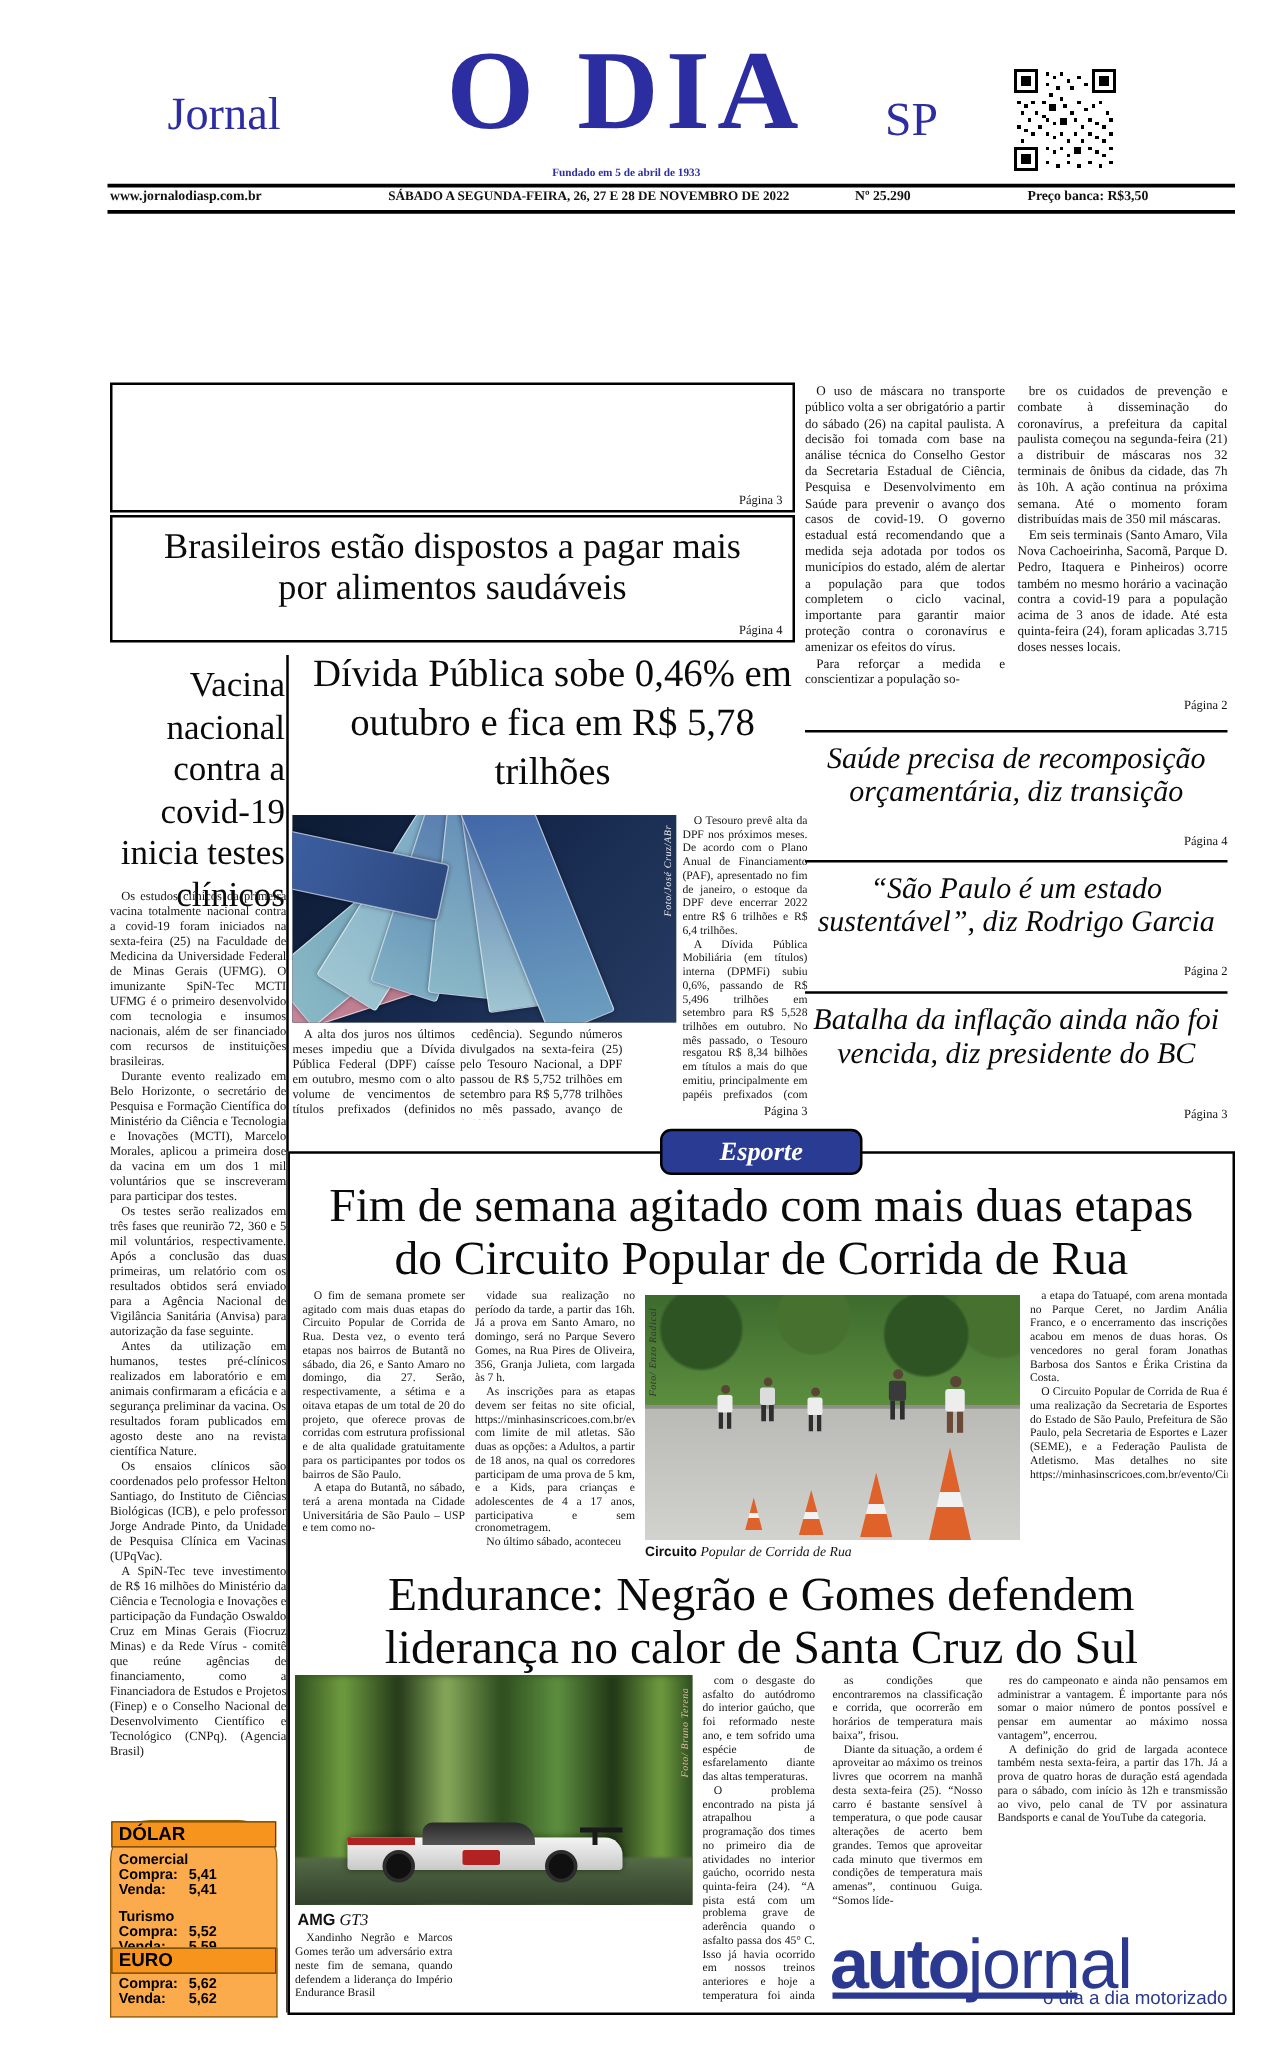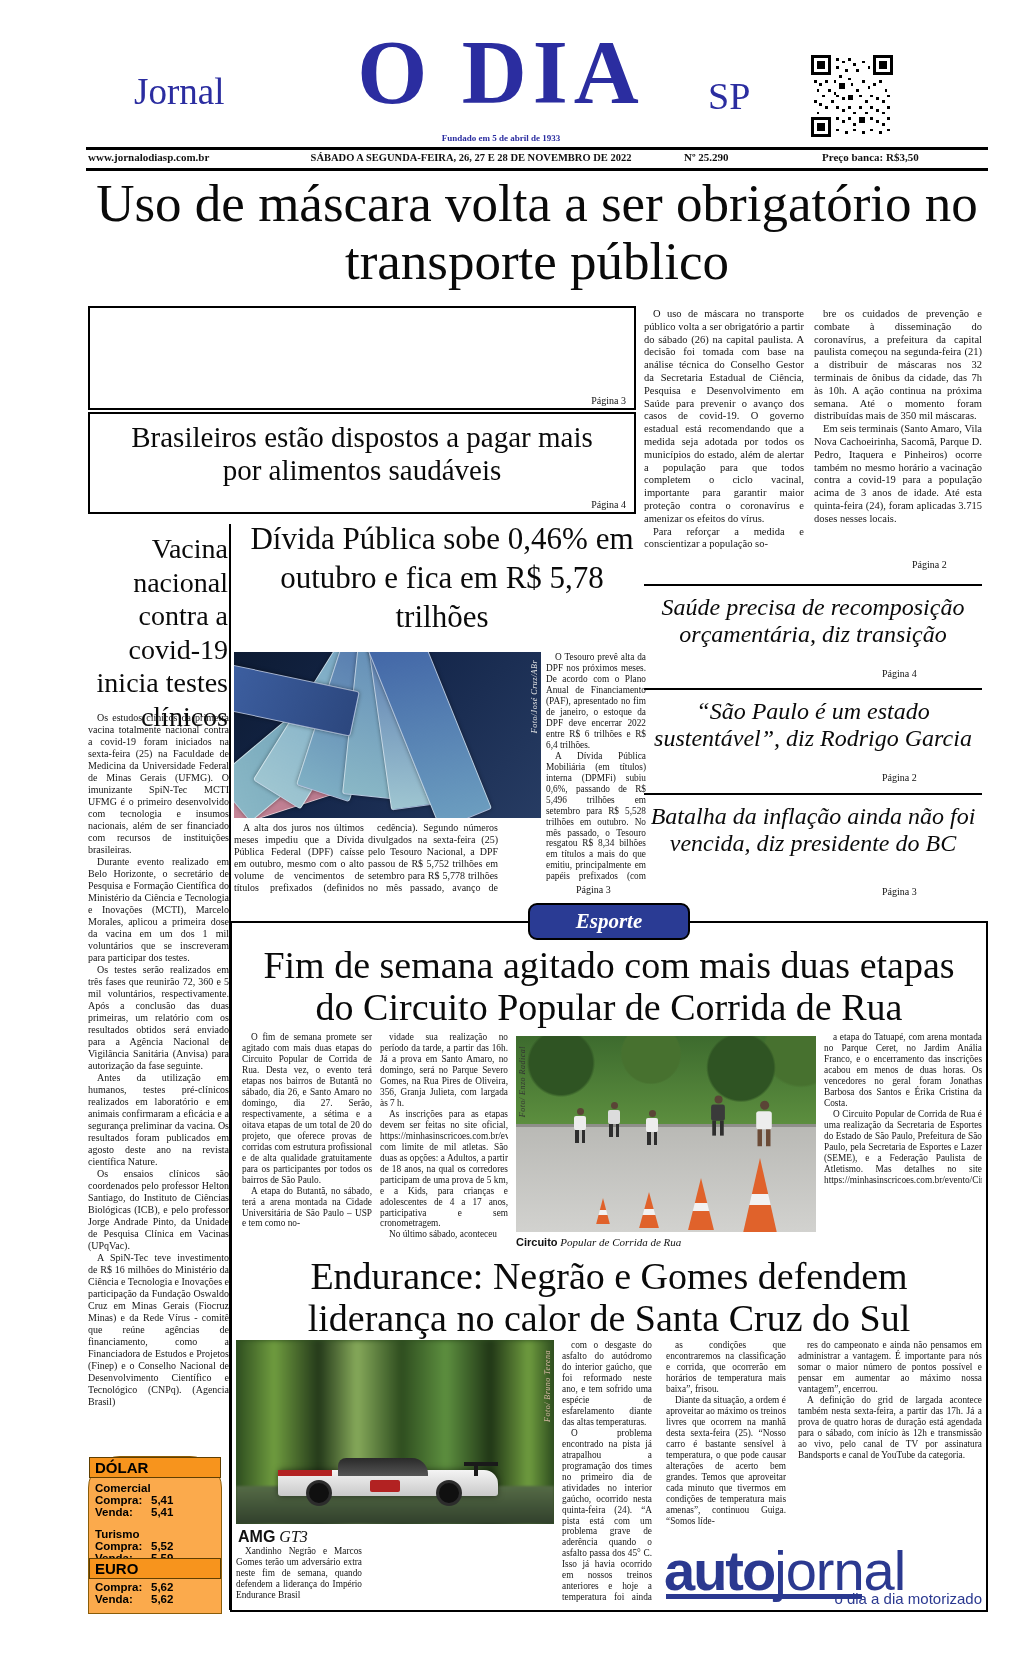--- a/index.html
+++ b/index.html
@@ -14,21 +14,21 @@
   .ctr { text-align:center; }
   .rule { position:absolute; background:#000; }
   
   .bcol {
     position:absolute; font-size:10px; line-height:1.2; text-align:justify;
     overflow:hidden; color:#141414;
   }
   .bcol p { margin:0; text-indent:9px; }
   .f95 { font-size:9.3px; line-height:1.18; }
   .f105 { font-size:10.5px; line-height:1.22; }
-  .page-ref { position:absolute; font-size:10px; color:#111; text-align:left; }
+  .page-ref { position:absolute; font-size:10px; color:#111; text-align:right; }
   .headline-serif { font-family:"Liberation Serif", serif; font-weight:400; color:#0a0a0a; }
   .teaser-box { position:absolute; border:2px solid #000; text-align:center; }
   .opinion { position:absolute; font-style:italic; font-size:24px; line-height:1.13; text-align:center; color:#0a0a0a; }
   .photo { position:absolute; overflow:hidden; }
   .vcredit {
     position:absolute; writing-mode:vertical-rl; transform:rotate(180deg);
     font-size:8px; font-style:italic; letter-spacing:.5px; white-space:nowrap;
   }
   
   .ratebox { position:absolute; background:#fbaa4c; border:1px solid #8a5c08; font-family:"Liberation Sans", sans-serif; }
@@ -160,21 +160,20 @@
     </svg>
   </div>
 
   <div class="rule" style="left:70px;top:147px;width:902px;height:2.5px;"></div>
   <div class="abs" style="left:72px;top:151px;font-size:11px;font-weight:bold;">www.jornalodiasp.com.br</div>
   <div class="abs ctr" style="left:255px;top:152px;width:400px;font-size:10.5px;font-weight:bold;">SÁBADO A SEGUNDA-FEIRA, 26, 27 E 28 DE NOVEMBRO DE 2022</div>
   <div class="abs" style="left:668px;top:151px;font-size:11px;font-weight:bold;">Nº 25.290</div>
   <div class="abs" style="left:806px;top:151px;font-size:11px;font-weight:bold;">Preço banca: R$3,50</div>
   <div class="rule" style="left:70px;top:168px;width:902px;height:2.5px;"></div>
 
-  <div class="abs ctr headline-serif" style="left:72px;top:174px;width:898px;font-size:53px;line-height:1.1;">Uso de máscara volta a ser obrigatório no transporte público</div>
 
   <div class="teaser-box" style="left:72px;top:306px;width:548px;height:104px;">
     <div class="abs" style="right:8px;bottom:2px;font-size:10px;">Página 3</div>
   </div>
   <div class="teaser-box" style="left:72px;top:412px;width:548px;height:102px;">
     <div class="headline-serif" style="font-size:29px;line-height:1.15;padding:7px 30px 0 30px;">Brasileiros estão dispostos a pagar mais por alimentos saudáveis</div>
     <div class="abs" style="right:8px;bottom:2px;font-size:10px;">Página 4</div>
   </div>
 
   <div class="bcol f105" style="left:628px;top:308px;width:160px;height:264px;">
@@ -345,21 +344,21 @@
       <div class="abs" style="left:60px;bottom:30px;width:90px;height:18px;background:linear-gradient(180deg,#2a2a2a,#555);border-radius:8px 16px 0 0;"></div>
       <div class="abs" style="left:0;bottom:30px;width:54px;height:6px;background:#b22222;"></div>
       <div class="abs" style="left:186px;bottom:40px;width:34px;height:4px;background:#1a1a1a;"></div>
       <div class="abs" style="left:196px;bottom:30px;width:4px;height:12px;background:#1a1a1a;"></div>
       <div class="abs" style="left:28px;bottom:0;width:26px;height:26px;background:#101010;border-radius:50%;border:3px solid #2c2c2c;"></div>
       <div class="abs" style="left:158px;bottom:0;width:26px;height:26px;background:#101010;border-radius:50%;border:3px solid #2c2c2c;"></div>
       <div class="abs" style="left:92px;bottom:14px;width:30px;height:12px;background:#b22222;border-radius:2px;"></div>
     </div>
     <div class="vcredit" style="right:2px;top:10px;color:#d8b9a6;">Foto/ Bruno Terena</div>
   </div>
-  <div class="abs" style="left:222px;top:1528px;width:300px;font-size:16px;">
+  <div class="abs" style="left:222px;top:1528px;width:300px;font-size:13px;">
     <b style="font-family:'Liberation Sans',sans-serif;">AMG</b><i> GT3</i>
   </div>
 
   <div class="bcol f95" style="left:220px;top:1546px;width:126px;height:60px;">
       <p>Xandinho Negrão e Marcos Gomes terão um adversário extra neste fim de semana, quando defendem a liderança do Império Endurance Brasil</p>
     </div>
   <div class="bcol f95" style="left:546px;top:1340px;width:90px;height:264px;">
       <p>com o desgaste do asfalto do autódromo do interior gaúcho, que foi reformado neste ano, e tem sofrido uma espécie de esfarelamento diante das altas temperaturas.</p>
       <p>O problema encontrado na pista já atrapalhou a programação dos times no primeiro dia de atividades no interior gaúcho, ocorrido nesta quinta-feira (24). “A pista está com um problema grave de aderência quando o asfalto passa dos 45° C. Isso já havia ocorrido em nossos treinos anteriores e hoje a temperatura foi ainda mais alta”, depôs o engenheiro Guilherme Gonçalves, o Guiga. “Assim, boa parte da nossa carga horária de treinos foi pouco proveitosa, pois não conseguimos treinar numa pista com</p>
     </div>

